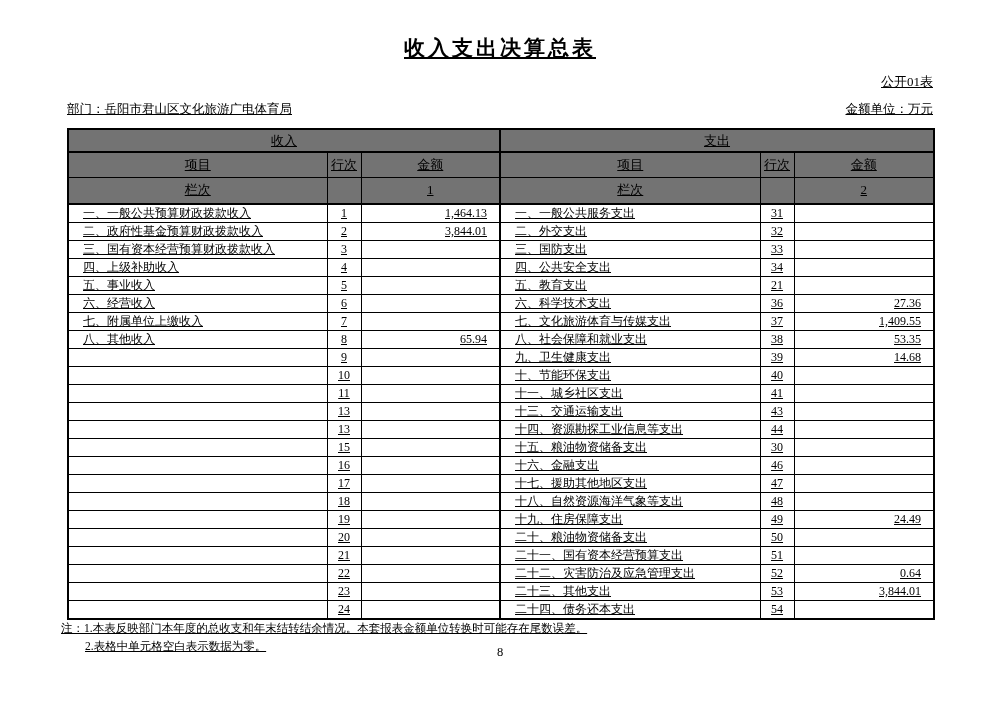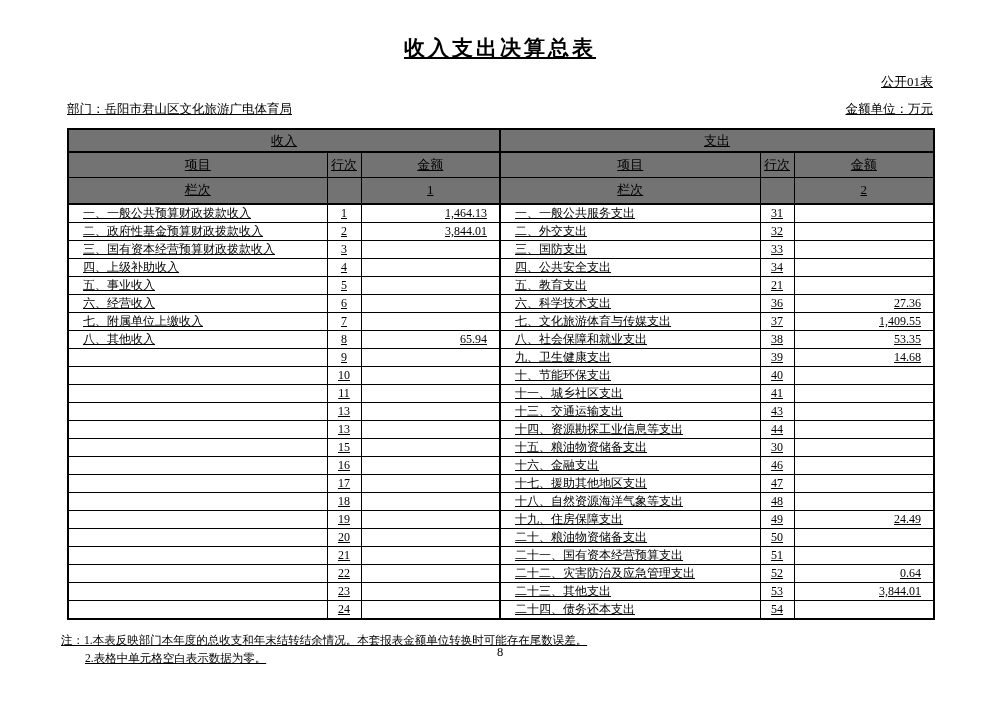--- a/index.html
+++ b/index.html
@@ -53,21 +53,21 @@
   }
   tr.hdr-section th { height: 23px; border-bottom: 2px solid #000; }
   tr.hdr-cols th { height: 25px; }
   tr.hdr-lanci th { height: 27px; border-bottom: 2px solid #000; }
   tbody td { height: 17.75px; font-size: 12px; }
   td.item { text-align: left; padding-left: 14px; }
   td.rowno { text-align: center; }
   td.amount { text-align: right; padding-right: 12px; }
   .divider { border-left: 2px solid #000 !important; }
 
-  .notes { font-size: 11.5px; margin-top: 12px; line-height: 1.55; margin-left: -6px; }
+  .notes { font-size: 11.5px; margin-top: 0; line-height: 1.55; margin-left: -6px; }
   .notes .note2 { padding-left: 24px; }
   .page-number {
     position: absolute;
     left: 0; right: 0;
     top: 645px;
     text-align: center;
     font-size: 12.5px;
   }
 </style>
 </head>

